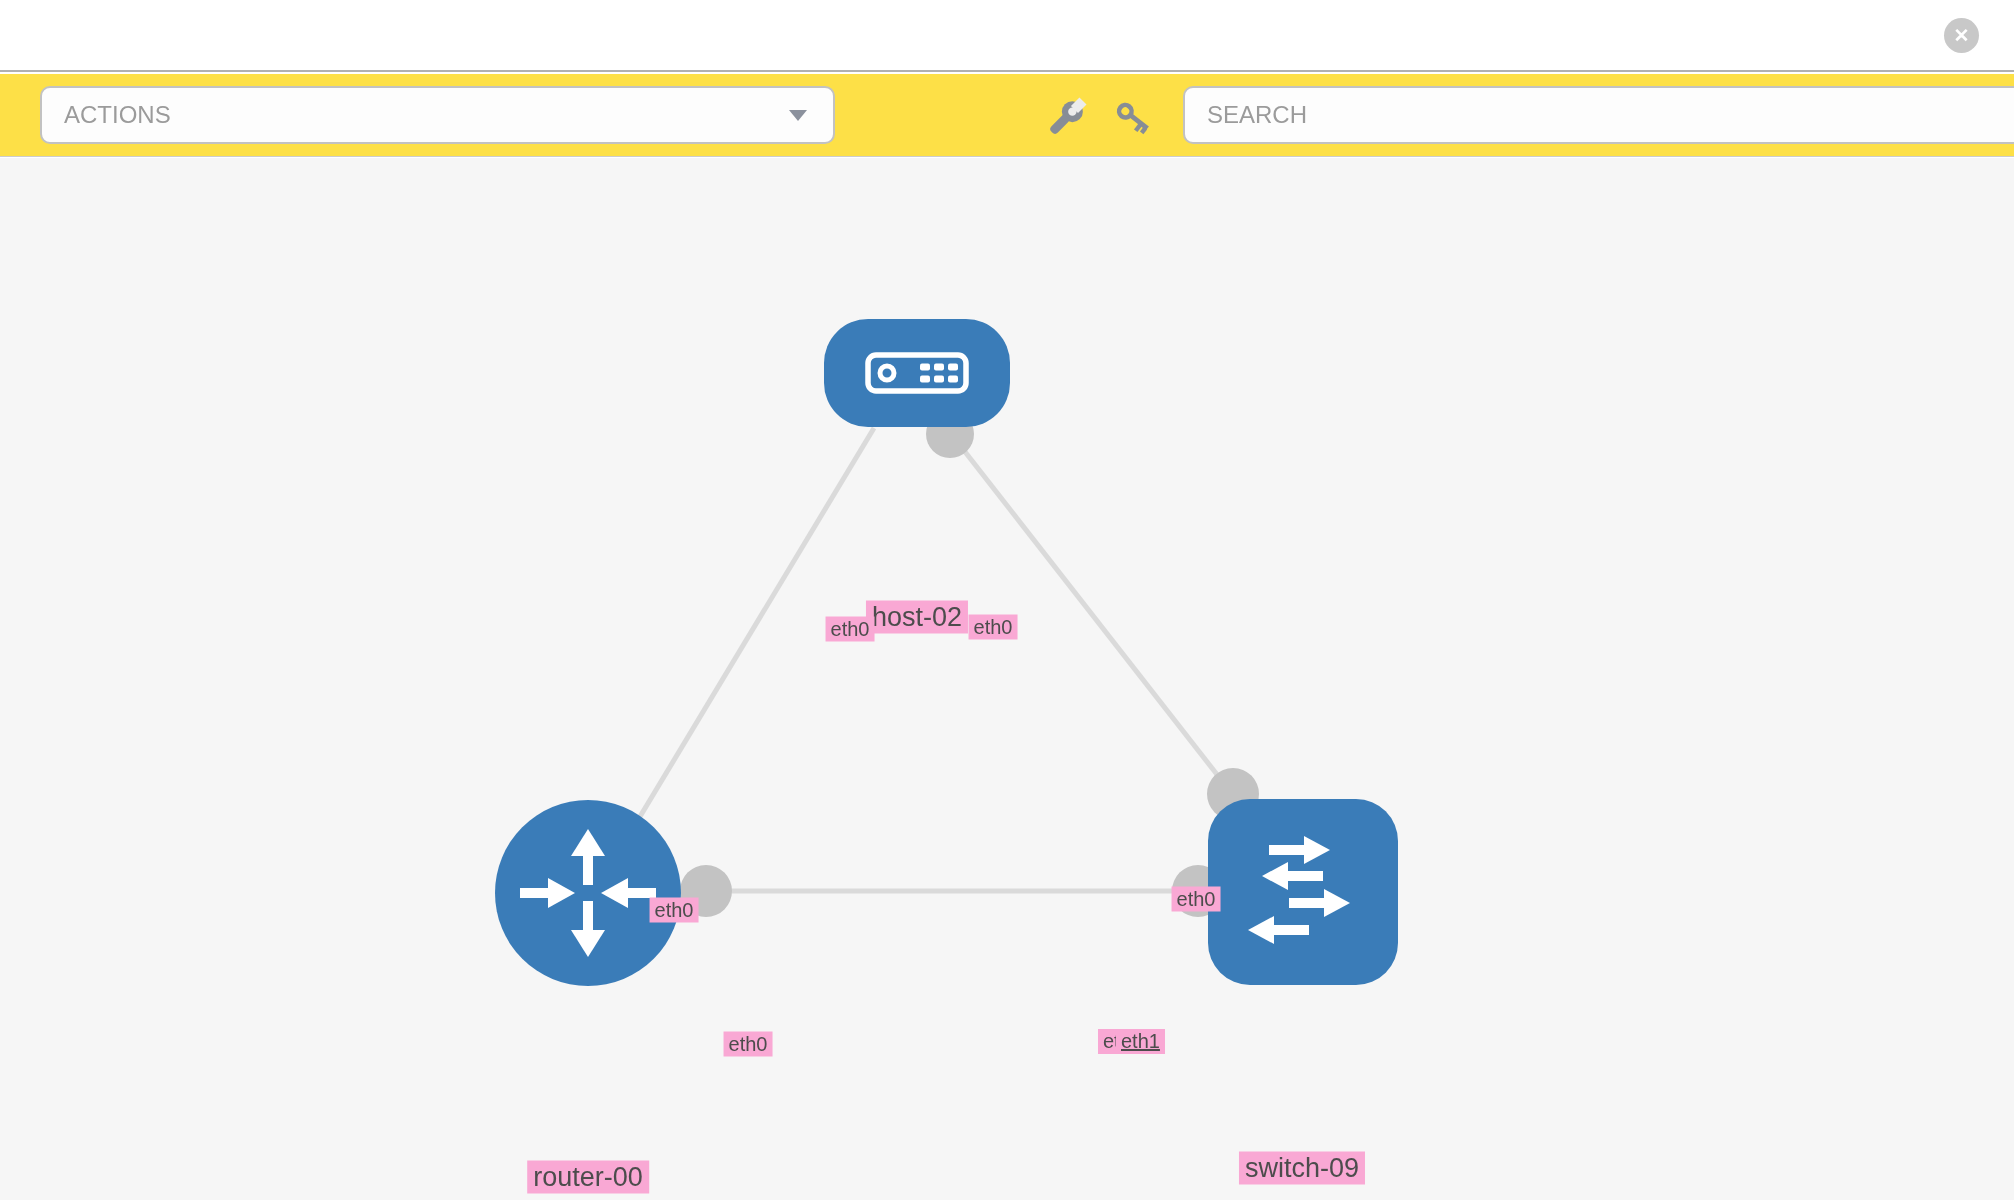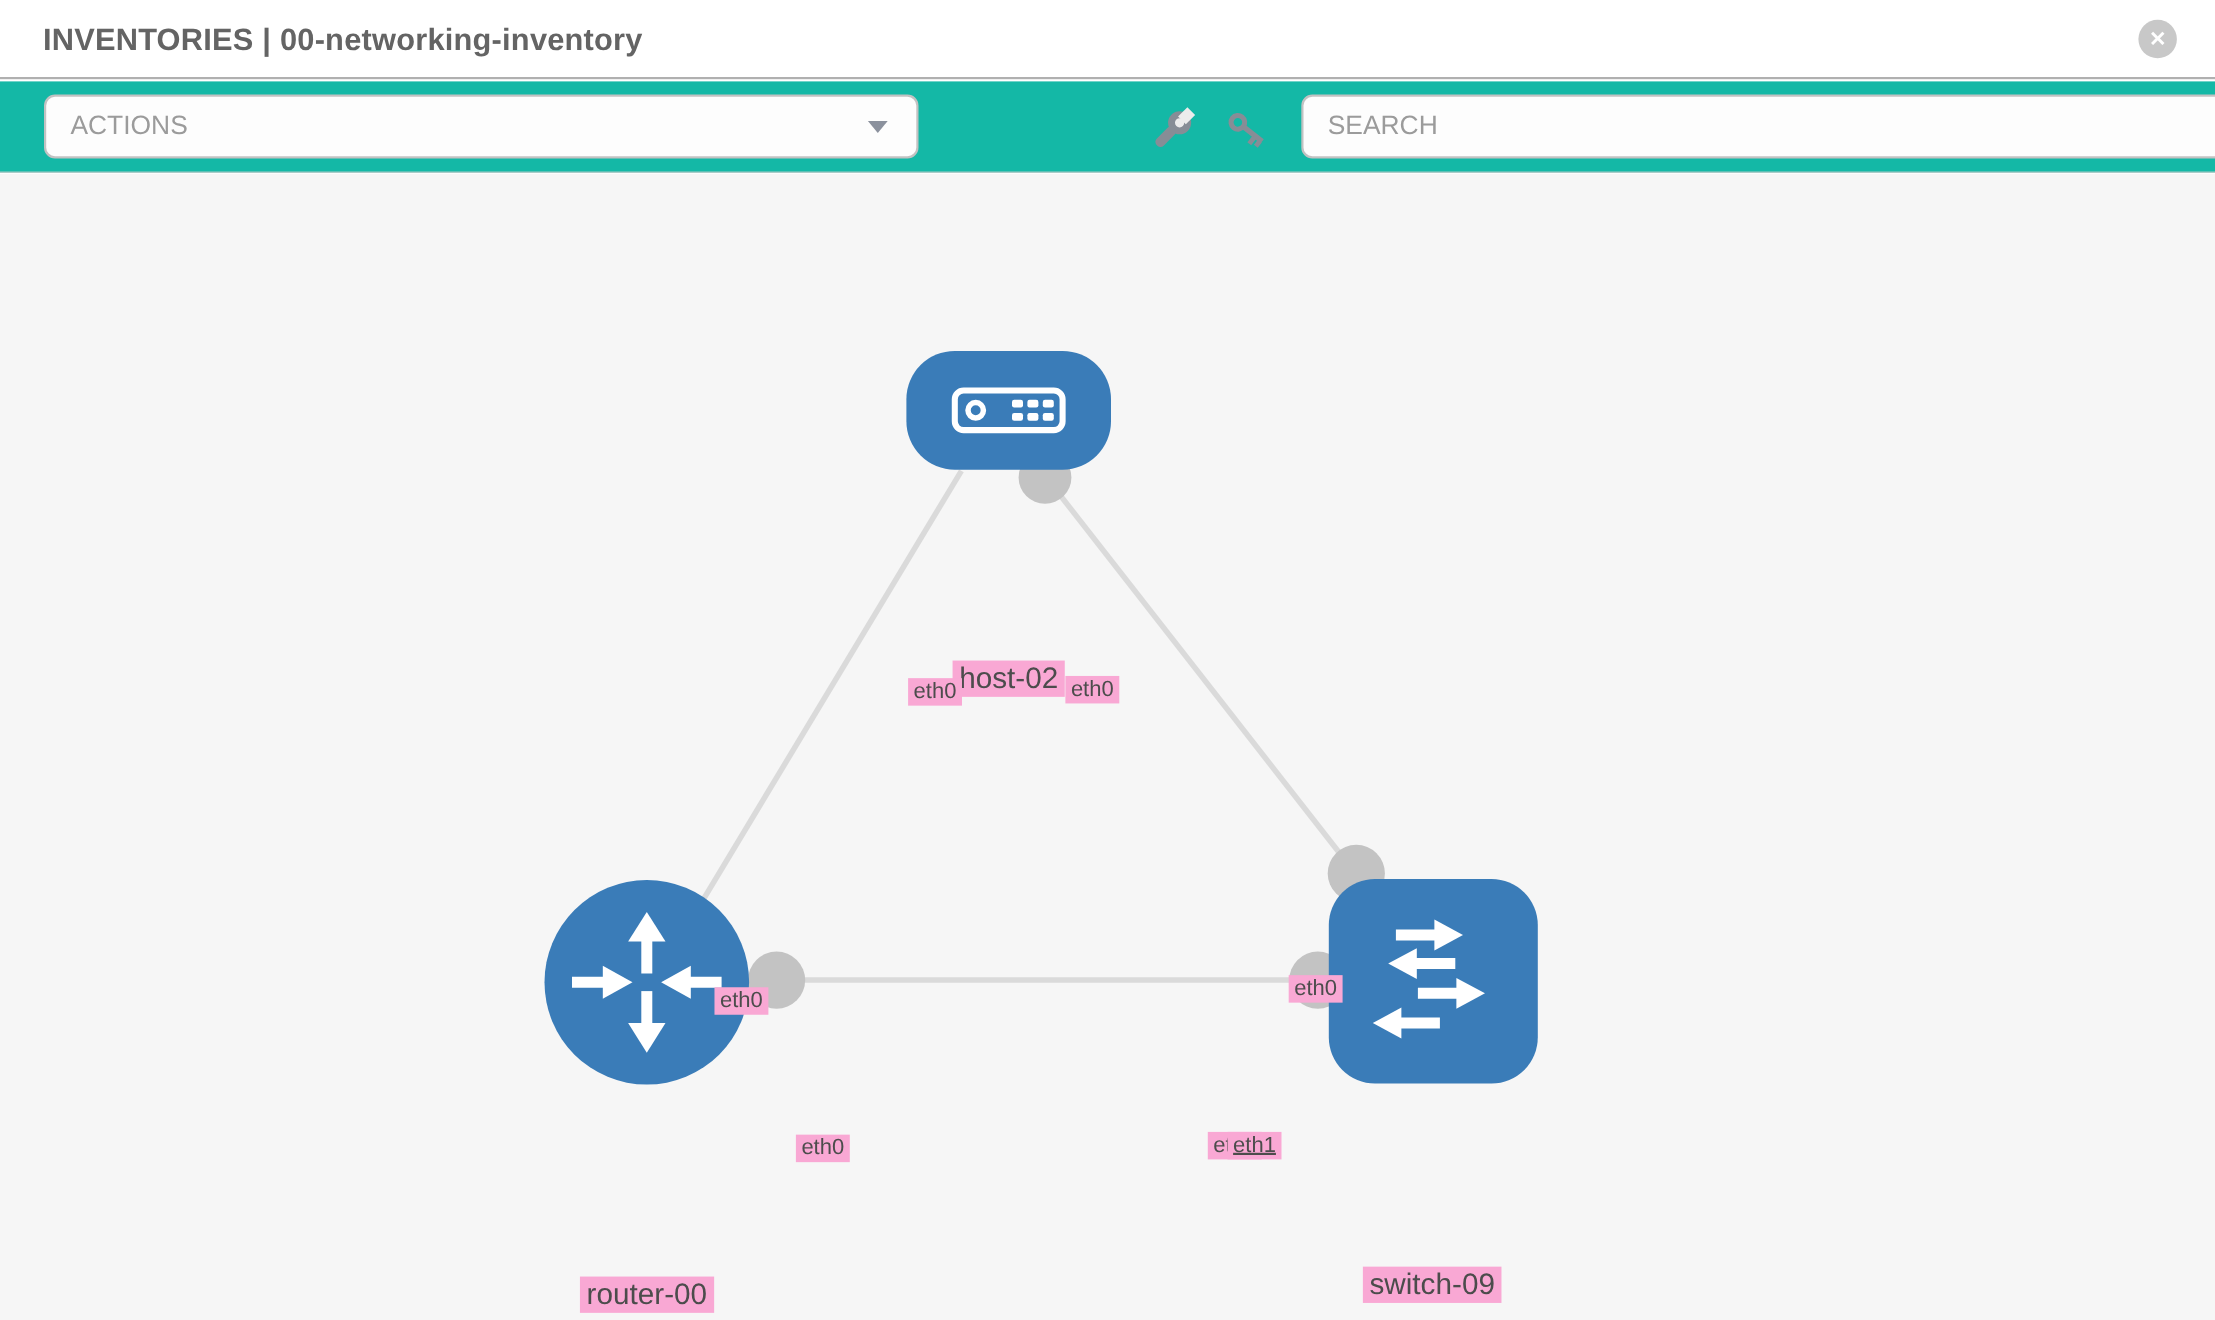--- a/index.html
+++ b/index.html
@@ -8,21 +8,21 @@
 
   
   .header { position:absolute; top:0; left:0; width:100%; height:72px; background:#ffffff;
             border-bottom:2px solid #b0b0b0; }
   .header-title { position:absolute; left:39px; top:20px; font-size:28px; font-weight:bold; color:#646464; letter-spacing:0.2px; }
   .close-btn { position:absolute; right:35px; top:18px; width:35px; height:35px; border-radius:50%;
                background:#c8c8c8; color:#ffffff; font-size:19px; font-weight:bold;
                display:flex; align-items:center; justify-content:center; cursor:pointer; }
 
   
-  .toolbar { position:absolute; top:74px; left:0; width:100%; height:83px; background:#14b8a6;
+  .toolbar { position:absolute; top:74px; left:0; width:100%; height:83px; background:#fde047;
              border-bottom:1px solid #cccccc; }
   .select-box { position:absolute; top:12px; height:58px; background:#fdfdfd; border:2px solid #c2c2c2;
                 border-radius:10px; display:flex; align-items:center; cursor:pointer; }
   .select-box .select-label { margin-left:22px; font-size:24px; color:#9b9b9b; }
   .caret { position:absolute; right:26px; top:50%; margin-top:-5px; width:0; height:0;
            border-left:9px solid transparent; border-right:9px solid transparent;
            border-top:11px solid #8b919d; }
   .actions-select { left:40px; width:795px; }
   .search-select { left:1183px; width:880px; }
   .tool-btn { position:absolute; top:22px; width:44px; height:44px; display:flex;
@@ -40,21 +40,20 @@
   .if-label   { font-size:20px; padding:1px 5px; transform:translate(-50%,-50%); }
   .if-label.abs { transform:none; }
   .z3 { z-index:3;text-decoration:underline; }
 </style>
 </head>
 <body>
 
 <div class="app">
 
   <div class="header">
-    <div class="header-title">INVENTORIES | 00-networking-inventory</div>
     <div class="close-btn">
       <span>✕</span>
     </div>
   </div>
 
   <div class="toolbar">
     <div class="select-box actions-select">
       <span class="select-label">ACTIONS</span>
       <span class="caret"></span>
     </div>

